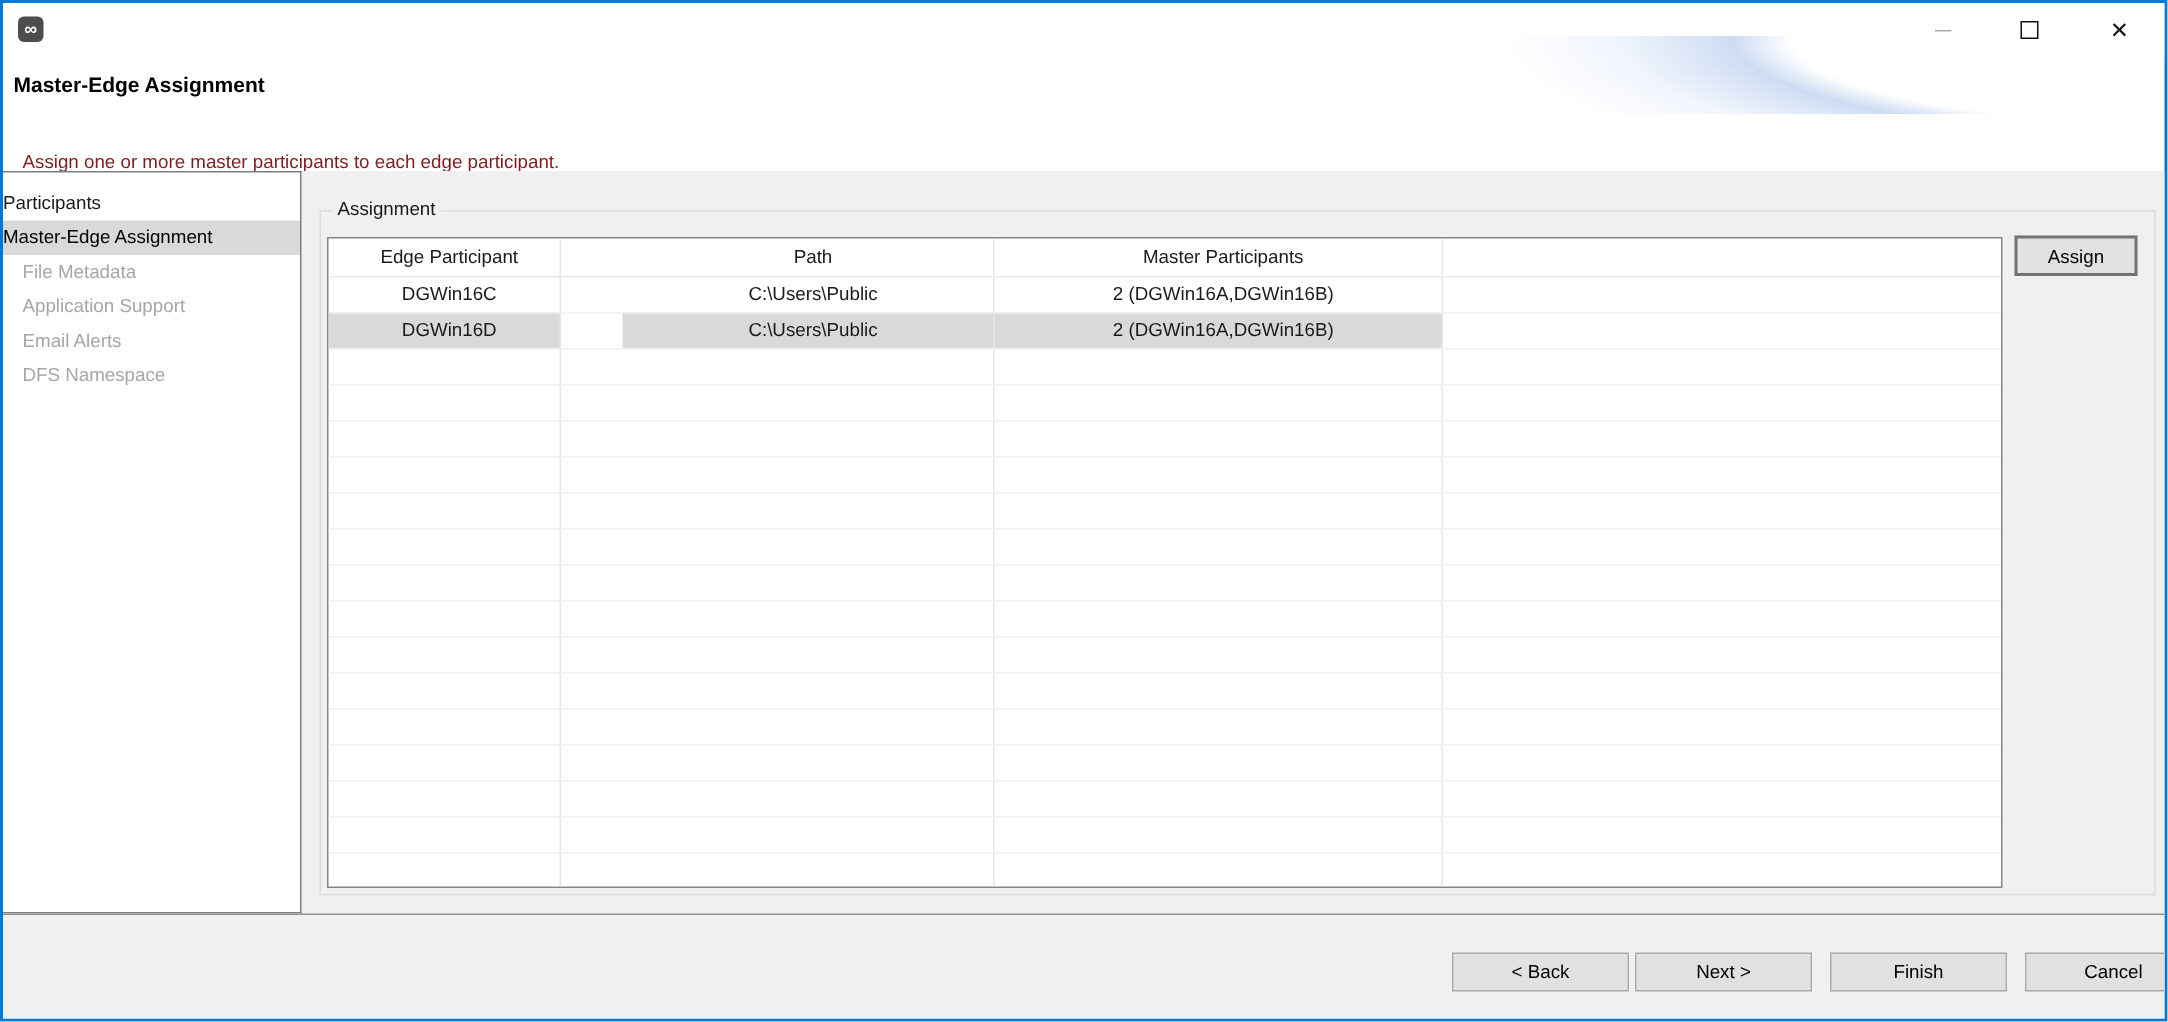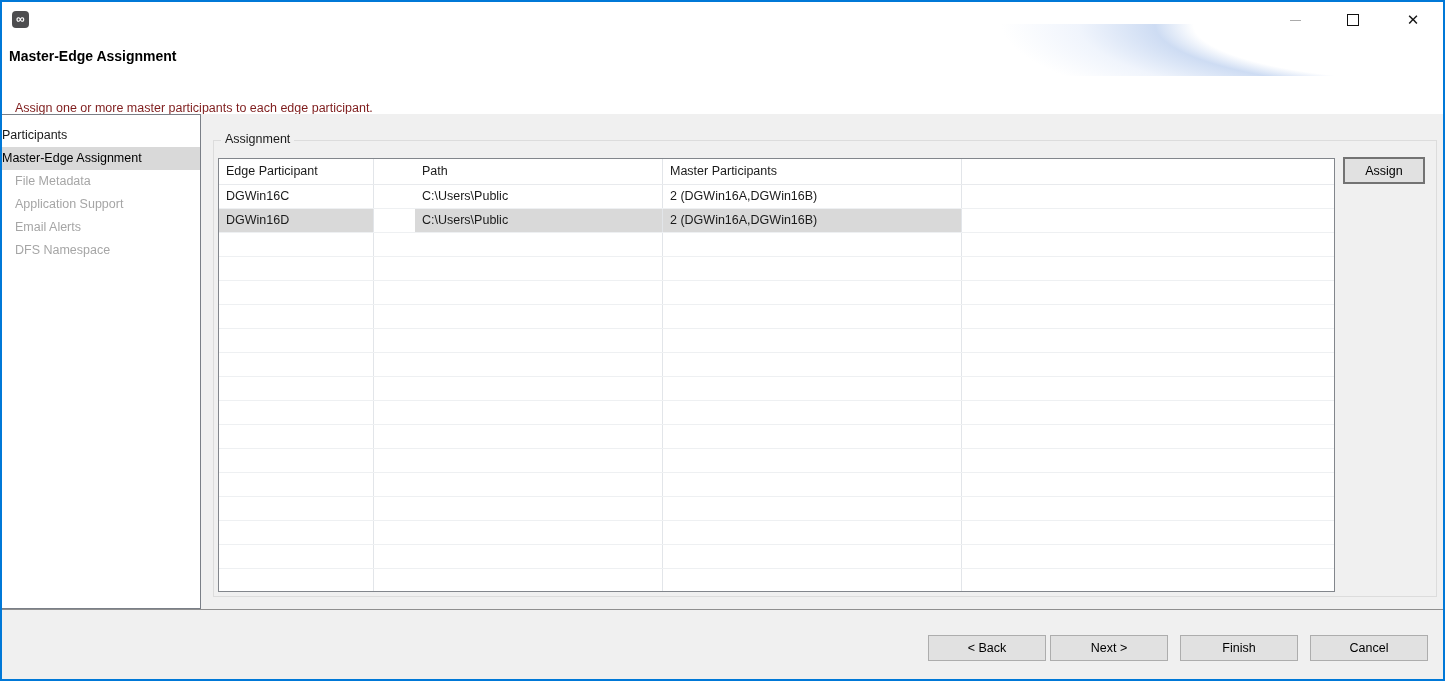--- a/index.html
+++ b/index.html
@@ -31,38 +31,38 @@
   .nav-item{height:23px;line-height:23px;font-size:12.5px;white-space:nowrap;}
   .nav-item.enabled{color:#1a1a1a;}
   .nav-item.selected{color:#000;background:#d9d9d9;}
   .nav-item.disabled{color:#a6a6a6;margin-left:13px;}
   
   .groupbox{position:absolute;left:211px;top:26px;width:1224px;height:457px;box-sizing:border-box;
             border:1px solid #dcdcdc;}
   .group-label{position:absolute;left:7px;top:-9px;background:#f0f0f0;padding:0 4px;font-size:12.5px;color:#1a1a1a;}
   
   .table{position:absolute;left:4px;top:17px;width:1117px;height:434px;box-sizing:border-box;
-         background:#fff;border:1px solid #82868c;overflow:hidden;}
+         background:#fff;border:1px solid #82868c;overflow:hidden;text-align:center;}
   .thead{display:flex;height:25px;line-height:25px;border-bottom:1px solid #e8eaed;}
   .th{box-sizing:border-box;padding-left:7px;font-size:12.5px;color:#1a1a1a;white-space:nowrap;overflow:hidden;
       border-right:1px solid #e2e5e9;}
   .tr{display:flex;height:24px;line-height:23px;box-sizing:border-box;border-bottom:1px solid #eef0f2;}
   .td{box-sizing:border-box;padding-left:7px;font-size:12.5px;color:#1a1a1a;white-space:nowrap;overflow:hidden;
       border-right:1px solid #e2e5e9;}
   .c0{width:155px;}.c1{width:248px;margin-left:41px;}.c2{width:299px;}
   .c3{flex:1;border-right:none;}
   .sel{background:#d9d9d9;}
   
   .btn{position:absolute;box-sizing:border-box;background:#e1e1e1;border:1px solid #adadad;
        font-family:"Liberation Sans",sans-serif;font-size:12.5px;color:#000;text-align:center;padding:0;}
   .assign-btn{left:1129px;top:16px;width:82px;height:27px;border:2px solid #737373;}
   
   .footer{position:absolute;left:0;top:607px;width:1441px;height:70px;background:#f0f0f0;
           border-top:1px solid #8f8f8f;}
-  .footer .btn{top:25px;width:118px;height:26px;}
+  .footer .btn{top:25px;width:118px;height:26px;margin-left:40px;}
   .btn-back{left:926px;}
   .btn-next{left:1048px;}
   .btn-finish{left:1178px;}
   .btn-cancel{left:1308px;}
 </style>
 </head>
 <body>
 
 <div class="window">
 

